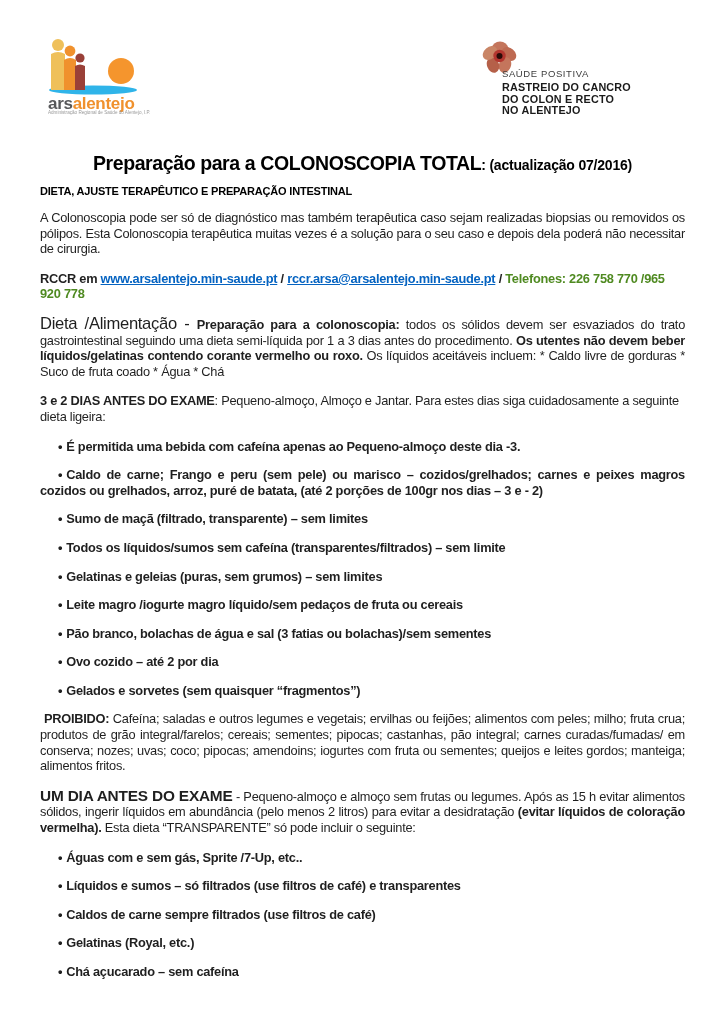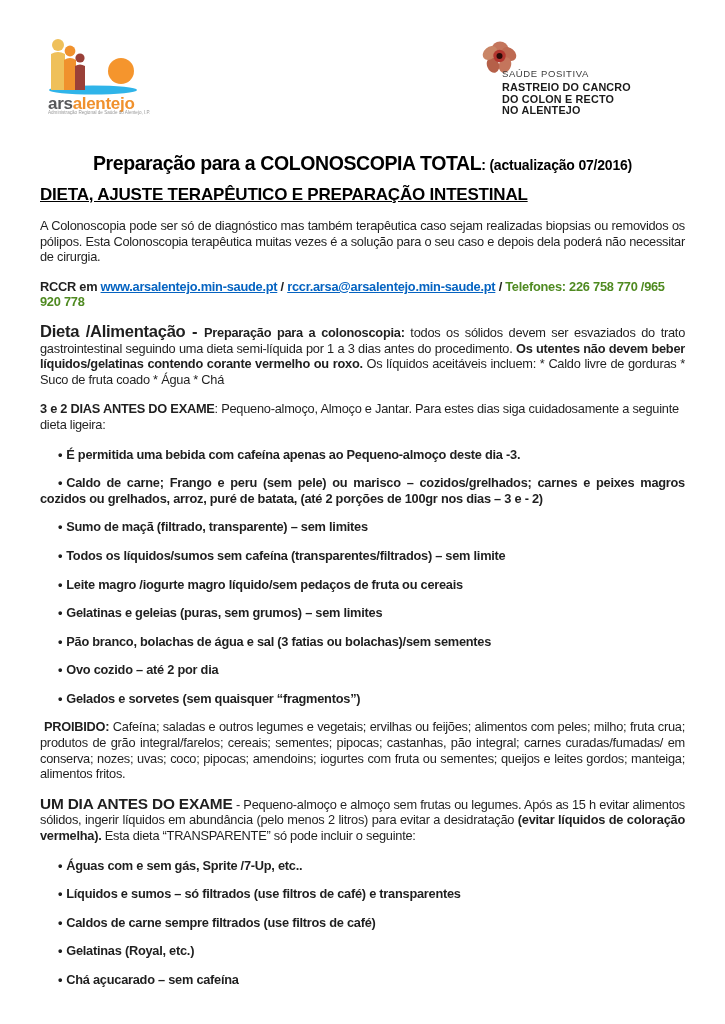--- a/index.html
+++ b/index.html
@@ -22,31 +22,31 @@
   .flower{position:absolute;left:0;top:0;}
   .campaign-text{position:absolute;left:20px;top:28px;width:170px;}
   .campaign-brand{font-size:9.5px;color:#3c3c3c;letter-spacing:0.6px;margin-bottom:3px;}
   .campaign-line{font-size:10.8px;font-weight:bold;color:#1a1a1a;line-height:11.5px;letter-spacing:0.2px;}
 
   
   .title{text-align:center;margin:14px 0 10px 0;font-weight:bold;color:#000;}
   .title-main{font-size:19.5px;letter-spacing:-0.4px;}
   .title-suffix{font-size:14px;letter-spacing:-0.2px;}
 
-  h2.section{font-size:17px;font-weight:bold;color:#000;margin:0 0 13px 0;letter-spacing:-0.2px;text-decoration:underline;}
+  h2.section{font-size:11px;font-weight:bold;color:#000;margin:0 0 13px 0;letter-spacing:-0.2px;}
 
   p{margin:0 0 14px 0;font-size:12.8px;line-height:15.6px;letter-spacing:-0.25px;}
   .just{text-align:justify;}
   .b{font-weight:bold;margin-top:9px;}
 
   .contact{font-weight:bold;}
   a.doclink{color:#0563C1;text-decoration:underline;font-weight:bold;}
   .phones{color:#4F8A21;font-weight:bold;}
 
-  .diet-title{font-size:16.6px;font-weight:bold;letter-spacing:-0.3px;}
+  .diet-title{font-size:16.6px;font-weight:normal;letter-spacing:-0.3px;}
   .bullet{margin:0 0 13px 0;text-indent:18px;font-weight:bold;}
   .bullet .bdot{margin-right:4px;}
   .proibido-p{text-indent:4px;}
   .big-head{font-size:15.4px;font-weight:bold;letter-spacing:-0.2px;}
 </style>
 </head>
 <body>
 
 <div class="page">
 
@@ -105,22 +105,22 @@
   <p class="contact"><span>RCCR em </span><a href="#" class="doclink">www.arsalentejo.min-saude.pt</a><span> / </span><a href="#" class="doclink">rccr.arsa@arsalentejo.min-saude.pt</a><span> / </span><span class="phones">Telefones: 226 758 770 /965 920 778</span></p>
 
   <p class="just"><span class="diet-title">Dieta /Alimentação - </span><span class="b">Preparação para a colonoscopia: </span><span>todos os sólidos devem ser esvaziados do trato gastrointestinal seguindo uma dieta semi-líquida por 1 a 3 dias antes do procedimento. </span><span class="b">Os utentes não devem beber líquidos/gelatinas contendo corante vermelho ou roxo.</span><span> Os líquidos aceitáveis incluem: * Caldo livre de gorduras * Suco de fruta coado * Água * Chá</span></p>
 
   <p><span class="b">3 e 2  DIAS ANTES  DO EXAME</span><span>: Pequeno-almoço, Almoço e Jantar. Para estes dias siga cuidadosamente a seguinte dieta ligeira:</span></p>
 
   <p class="bullet"><span class="bdot">•</span><span>É permitida uma bebida com cafeína apenas ao Pequeno-almoço deste dia -3.</span></p>
   <p class="bullet just"><span class="bdot">•</span><span>Caldo de carne; Frango e peru (sem pele) ou marisco – cozidos/grelhados; carnes e peixes magros cozidos ou grelhados, arroz, puré de batata, (até 2 porções de 100gr nos dias – 3 e - 2)</span></p>
   <p class="bullet"><span class="bdot">•</span><span>Sumo de maçã (filtrado, transparente) – sem limites</span></p>
   <p class="bullet"><span class="bdot">•</span><span>Todos os líquidos/sumos sem cafeína (transparentes/filtrados) – sem limite</span></p>
+  <p class="bullet"><span class="bdot">•</span><span>Gelatinas e geleias (puras, sem grumos) – sem limites</span></p>
   <p class="bullet"><span class="bdot">•</span><span>Leite magro /iogurte magro líquido/sem pedaços de fruta ou cereais</span></p>
-  <p class="bullet"><span class="bdot">•</span><span>Gelatinas e geleias (puras, sem grumos) – sem limites</span></p>
   <p class="bullet"><span class="bdot">•</span><span>Pão branco, bolachas de água e sal (3 fatias ou bolachas)/sem sementes</span></p>
   <p class="bullet"><span class="bdot">•</span><span>Ovo cozido – até 2 por dia</span></p>
   <p class="bullet"><span class="bdot">•</span><span>Gelados e sorvetes (sem quaisquer “fragmentos”)</span></p>
 
   <p class="just proibido-p"><span class="b">PROIBIDO:</span><span> Cafeína; saladas e outros legumes e vegetais; ervilhas ou feijões; alimentos com peles; milho; fruta crua; produtos de grão integral/farelos; cereais; sementes; pipocas; castanhas, pão integral; carnes curadas/fumadas/ em conserva; nozes; uvas; coco; pipocas; amendoins; iogurtes com fruta ou sementes; queijos e leites gordos; manteiga; alimentos fritos.</span></p>
 
   <p class="just"><span class="big-head">UM DIA ANTES DO EXAME</span><span> - Pequeno-almoço e almoço sem frutas ou legumes. Após as 15 h evitar alimentos sólidos, ingerir líquidos em abundância (pelo menos 2 litros) para evitar a desidratação </span><span class="b">(evitar líquidos de coloração vermelha).</span><span> Esta dieta “TRANSPARENTE” só pode incluir o seguinte:</span></p>
 
   <p class="bullet"><span class="bdot">•</span><span>Águas com e sem gás, Sprite /7-Up, etc..</span></p>
   <p class="bullet"><span class="bdot">•</span><span>Líquidos e sumos – só filtrados (use filtros de café) e transparentes</span></p>

